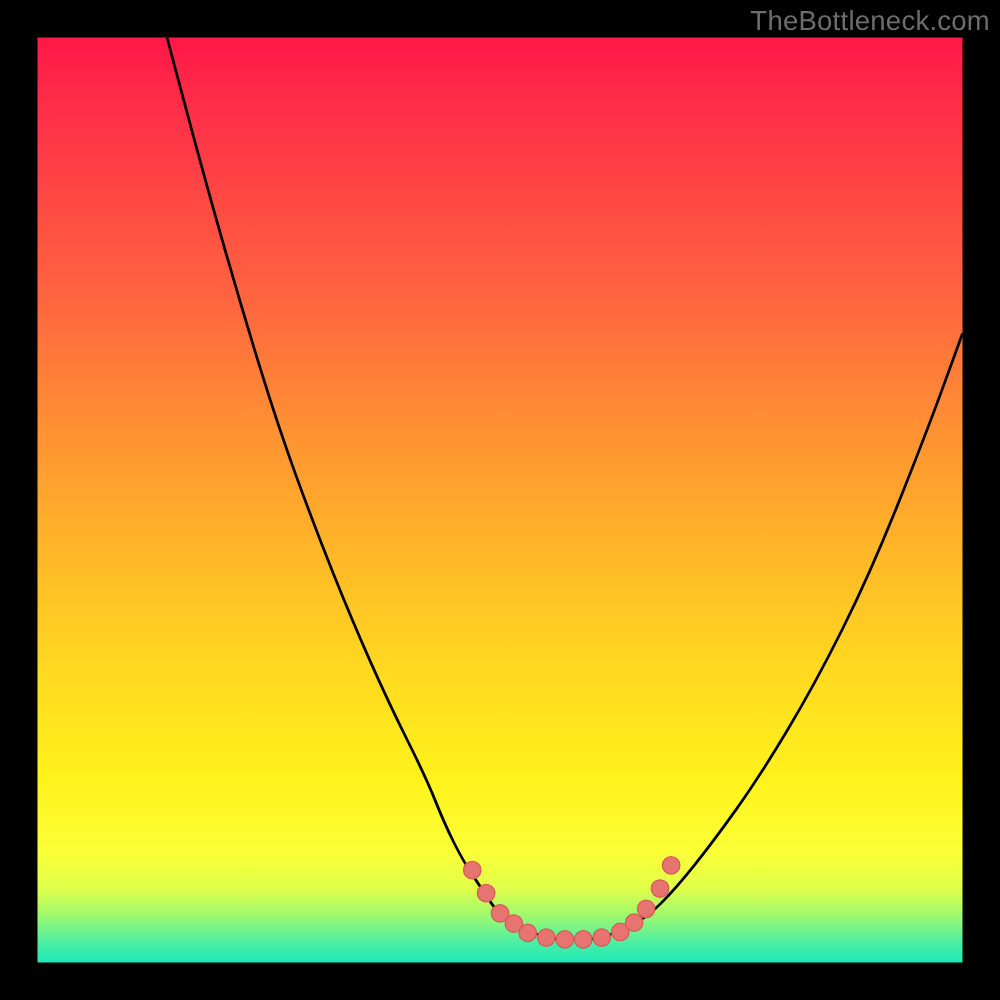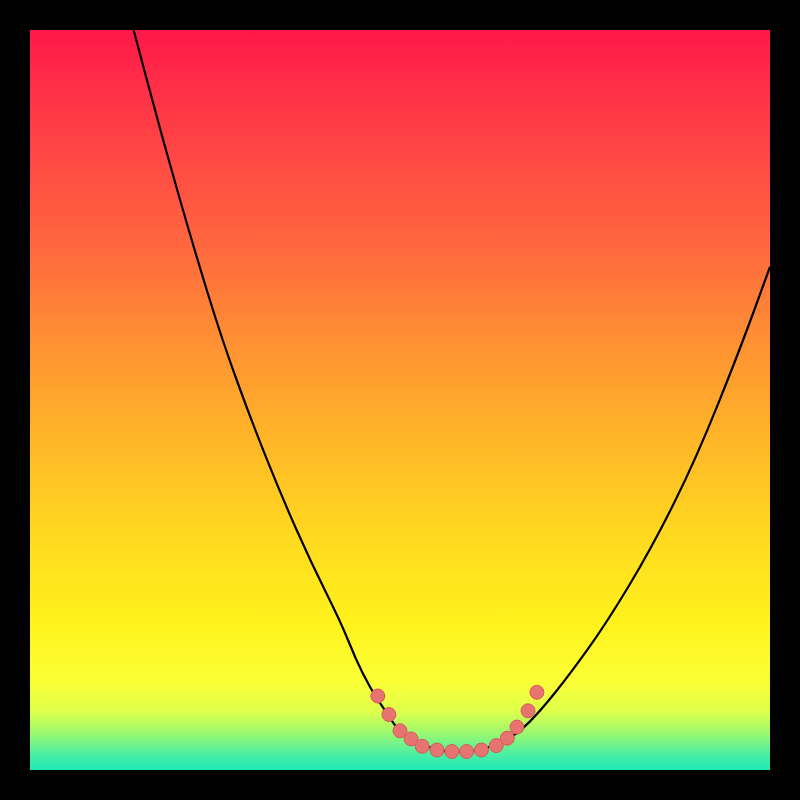--- a/index.html
+++ b/index.html
@@ -56,20 +56,21 @@
     font-size: 22px;
     font-weight: 400;
     letter-spacing: 0.2px;
     user-select: none;
   }
 </style>
 </head>
 <body>
 
 <div class="frame">
+  <div class="watermark">TheBottleneck.com</div>
 
   <div class="plot">
     <svg class="curve" viewBox="0 0 740 740">
       <g>
         <path id="curve-path" fill="none" stroke="#000000" stroke-width="2.2" d="M 103.60 0.00 Q 103.60 0.00 118.40 55.50 Q 133.20 111.00 148.00 162.80 Q 162.80 214.60 177.60 262.70 Q 192.40 310.80 207.20 351.50 Q 222.00 392.20 236.80 429.20 Q 251.60 466.20 266.40 499.50 Q 281.20 532.80 296.00 562.40 Q 310.80 592.00 318.20 610.50 Q 325.60 629.00 333.00 643.80 Q 340.40 658.60 347.80 669.70 Q 355.20 680.80 362.60 691.90 Q 370.00 703.00 377.40 706.70 Q 384.80 710.40 384.80 710.40 Q 384.80 710.40 392.20 714.10 Q 399.60 717.80 407.00 719.65 Q 414.40 721.50 421.80 721.50 Q 429.20 721.50 436.60 721.50 Q 444.00 721.50 451.40 719.65 Q 458.80 717.80 466.20 714.10 Q 473.60 710.40 473.60 710.40 Q 473.60 710.40 481.00 706.70 Q 488.40 703.00 499.50 691.90 Q 510.60 680.80 525.40 662.30 Q 540.20 643.80 558.70 617.90 Q 577.20 592.00 599.40 555.00 Q 621.60 518.00 643.80 473.60 Q 666.00 429.20 688.20 373.70 Q 710.40 318.20 725.20 277.50 T 740.00 236.80"></path>
       </g>
       <g id="markers-group">
           <circle cx="347.80" cy="666.00" r="7" fill="#e77471" stroke="#d65a57" stroke-width="1"></circle>
           <circle cx="358.90" cy="684.50" r="7" fill="#e77471" stroke="#d65a57" stroke-width="1"></circle>
           <circle cx="370.00" cy="700.78" r="7" fill="#e77471" stroke="#d65a57" stroke-width="1"></circle>

